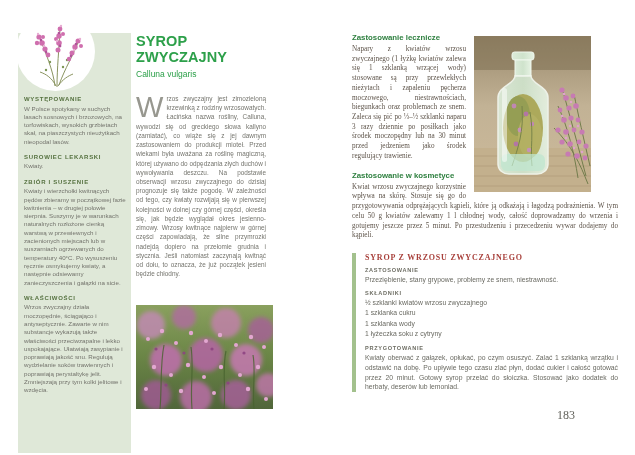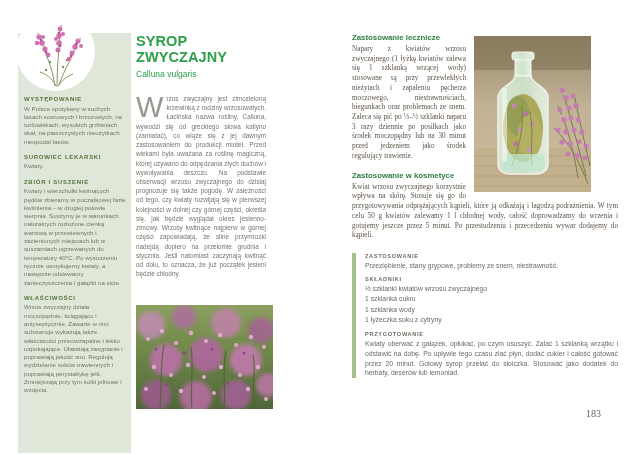--- a/index.html
+++ b/index.html
@@ -34,22 +34,22 @@
               text-align:justify; }
 
   
   .recipe { border-left:4px solid #a3c18d; padding-left:9px; margin-top:12px; }
   .recipe-title { font-family:"Liberation Serif", serif; font-size:8px; font-weight:bold;
                   letter-spacing:0.8px; color:#a8403b; margin-bottom:5px; }
   .recipe-label { font-size:5.6px; font-weight:bold; letter-spacing:0.7px; color:#6e6e64; margin:5px 0 2px 0; }
   .recipe-text { font-size:6.8px; line-height:1.45; color:#6a6a62; text-align:justify; }
   .ingredient { font-size:6.8px; line-height:1.55; color:#6a6a62; }
 
-  .page-num { position:absolute; right:34px; top:408px; font-family:"Liberation Serif", serif;
-              font-size:10px; color:#5f5f58; }
+  .page-num { position:absolute; right:60px; top:408px; font-family:"Liberation Serif", serif;
+              font-size:12px; color:#5f5f58; }
 </style>
 </head>
 <body>
 
 <div class="page">
 
   <div class="sidebar-panel"></div>
 
   <div class="circle-illo">
     <svg width="79" height="79" viewBox="0 0 79 79">
@@ -285,20 +285,21 @@
     </div>
 
     <div class="use-heading">Zastosowanie lecznicze</div>
     <div class="use-text">Napary z kwiatów wrzosu zwyczajnego (1 łyżkę kwiatów zalewa się 1 szklanką wrzącej wody) stosowane są przy przewlekłych nieżytach i zapaleniu pęcherza moczowego, niestrawnościach, biegunkach oraz problemach ze snem. Zaleca się pić po ⅓–½ szklanki naparu 3 razy dziennie po posiłkach jako środek moczopędny lub na 30 minut przed jedzeniem jako środek regulujący trawienie.</div>
 
     <div class="use-heading spaced">Zastosowanie w kosmetyce</div>
     <div class="use-text">Kwiat wrzosu zwyczajnego korzystnie wpływa na skórę. Stosuje się go do przygotowywania odprężających kąpieli, które ją odkażają i łagodzą podrażnienia. W tym celu 50 g kwiatów zalewamy 1 l chłodnej wody, całość doprowadzamy do wrzenia i gotujemy jeszcze przez 5 minut. Po przestudzeniu i przecedzeniu wywar dodajemy do kąpieli.</div>
 
 
     <div class="recipe">
+      <div class="recipe-title">SYROP Z WRZOSU ZWYCZAJNEGO</div>
 
       <div class="recipe-label">ZASTOSOWANIE</div>
       <div class="recipe-text">Przeziębienie, stany grypowe, problemy ze snem, niestrawność.</div>
 
       <div class="recipe-label">SKŁADNIKI</div>
       <div class="ingredient">½ szklanki kwiatów wrzosu zwyczajnego</div>
       <div class="ingredient">1 szklanka cukru</div>
       <div class="ingredient">1 szklanka wody</div>
       <div class="ingredient">1 łyżeczka soku z cytryny</div>
 

